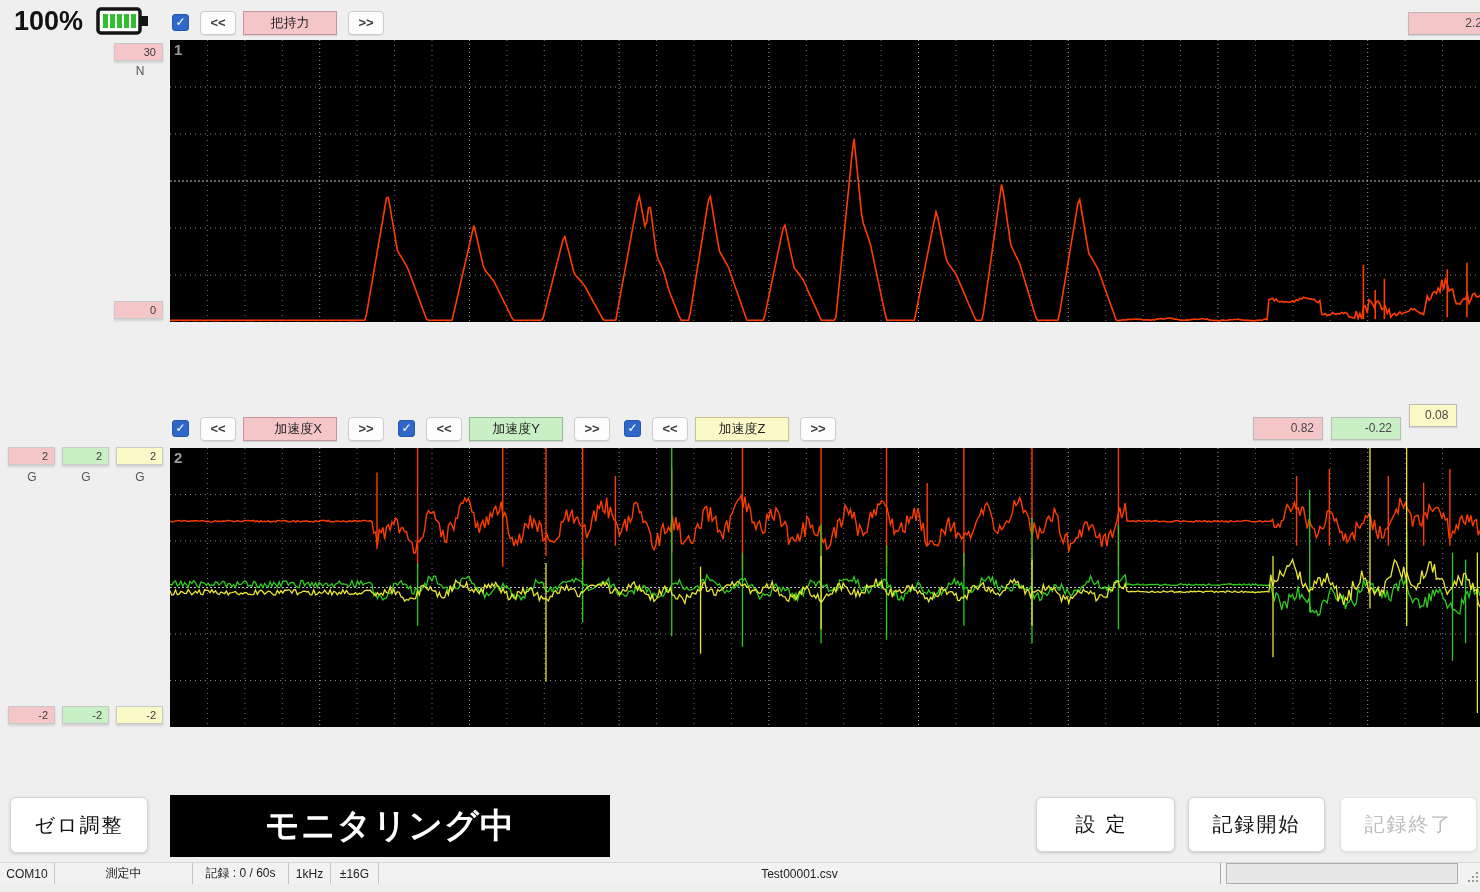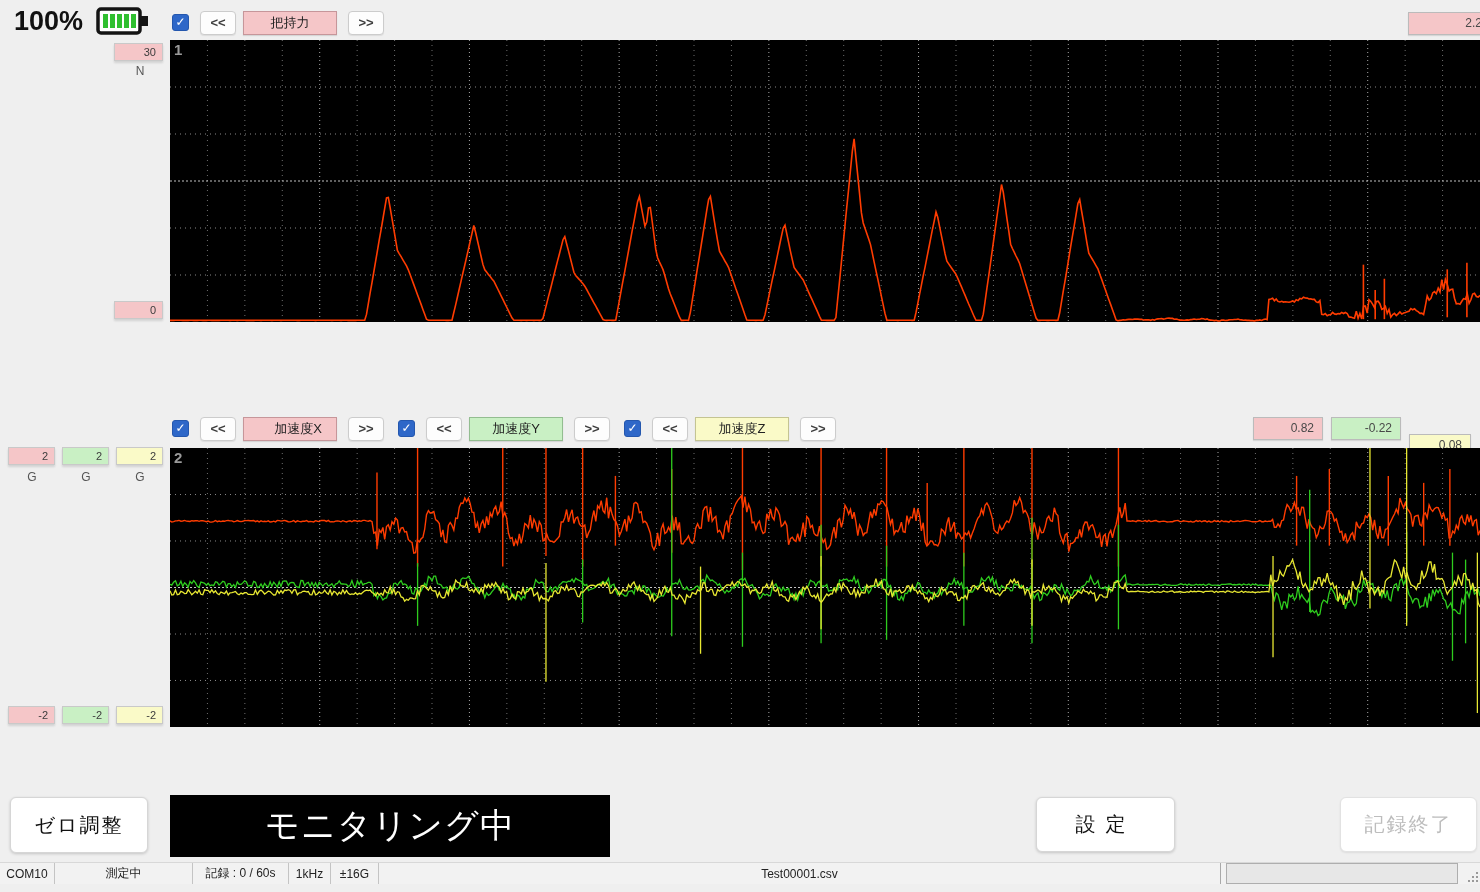--- a/index.html
+++ b/index.html
@@ -40,21 +40,21 @@
   .chart { background:#000; }
   .corner-num { color:#9a9a9a; font-size:15px; font-weight:bold; }
 
   
   .bigbtn { background:#fff; border:1px solid #d6d6d6; border-radius:6px;
     box-shadow:0 1px 3px rgba(0,0,0,.18); font-size:20px; color:#111;
     text-align:center; letter-spacing:2px; cursor:pointer;
     display:flex; align-items:center; justify-content:center; }
   .bigbtn.disabled { color:#bdbdbd; border-color:#e2e2e2; box-shadow:0 1px 2px rgba(0,0,0,.08); }
   .btn-settings { letter-spacing:10px; }
-  .banner { background:#000; color:#fff; font-size:34px; font-weight:normal;
+  .banner { background:#000; color:#fff; font-size:34px; font-weight:bold;
     display:flex; align-items:center; justify-content:center; letter-spacing:1px; }
 
   
   .statusbar { left:0; top:862px; width:1480px; height:22px; background:#f2f2f2;
     border-top:1px solid #d8d8d8; display:flex; align-items:stretch; font-size:12px; color:#222; }
   .scell { display:flex; align-items:center; justify-content:center;
     border-right:1px solid #c4c4c4; padding:0 6px; white-space:nowrap; }
   .fname { flex:1; display:flex; align-items:center; justify-content:center; }
   .pbarwrap { width:248px; display:flex; align-items:center; border-left:1px solid #a9a9a9; padding-left:5px; }
   .pbar { width:232px; height:21px; background:#e7e7e7; border:1px solid #aeaeae; }
@@ -147,21 +147,21 @@
   <div class="abs chanlabel bg-green" style="left:469px;top:417px;">加速度Y</div>
   <div class="abs navbtn" style="left:574px;top:417px;">&gt;&gt;</div>
 
   <div class="abs chk" style="left:624px;top:420px;">✓</div>
   <div class="abs navbtn" style="left:652px;top:417px;">&lt;&lt;</div>
   <div class="abs chanlabel bg-yellow" style="left:695px;top:417px;">加速度Z</div>
   <div class="abs navbtn" style="left:800px;top:417px;">&gt;&gt;</div>
 
   <div class="abs vbox bg-pink" style="left:1253px;top:417px;width:70px;">0.82</div>
   <div class="abs vbox bg-green" style="left:1331px;top:417px;width:70px;">-0.22</div>
-  <div class="abs vbox bg-yellow" style="left:1409px;top:434px;width:62px;padding-left:15px;">0.08</div>
+  <div class="abs vbox bg-yellow" style="left:1409px;top:404px;width:48px;padding-left:15px;">0.08</div>
 
   <div class="abs axbox bg-pink" style="left:8px;top:447px;width:47px;">2</div>
   <div class="abs axbox bg-green" style="left:62px;top:447px;width:47px;">2</div>
   <div class="abs axbox bg-yellow" style="left:116px;top:447px;width:47px;">2</div>
   <div class="abs axunit" style="left:24px;top:470px;width:16px;text-align:center;">G</div>
   <div class="abs axunit" style="left:78px;top:470px;width:16px;text-align:center;">G</div>
   <div class="abs axunit" style="left:132px;top:470px;width:16px;text-align:center;">G</div>
   <div class="abs axbox bg-pink" style="left:8px;top:706px;width:47px;">-2</div>
   <div class="abs axbox bg-green" style="left:62px;top:706px;width:47px;">-2</div>
   <div class="abs axbox bg-yellow" style="left:116px;top:706px;width:47px;">-2</div>
@@ -250,20 +250,21 @@
         <line x1="1199.96" y1="0" x2="1199.96" y2="160.42499999999998" stroke="#e8e832" stroke-width="1.3"></line>
         <line x1="1236.6399999999999" y1="0" x2="1236.6399999999999" y2="177.86249999999998" stroke="#e8e832" stroke-width="1.3"></line>
         <line x1="1307.38" y1="104.625" x2="1307.38" y2="265.05" stroke="#e8e832" stroke-width="1.3"></line>
       </svg>
     <span class="abs corner-num" style="left:4px;top:1px;">2</span>
   </div>
 
   <div class="abs bigbtn" style="left:10px;top:797px;width:138px;height:56px;">ゼロ調整</div>
   <div class="abs banner" style="left:170px;top:795px;width:440px;height:62px;">モニタリング中</div>
   <div class="abs bigbtn btn-settings" style="left:1036px;top:797px;width:139px;height:55px;">設定</div>
+  <div class="abs bigbtn" style="left:1188px;top:797px;width:137px;height:55px;">記録開始</div>
   <div class="abs bigbtn disabled" style="left:1340px;top:797px;width:137px;height:55px;" aria-disabled="true">記録終了</div>
 
   <div class="statusbar abs">
     <div class="scell" style="width:55px;">COM10</div>
     <div class="scell" style="width:138px;">測定中</div>
     <div class="scell" style="width:96px;">記録 : 0 / 60s</div>
     <div class="scell" style="width:42px;">1kHz</div>
     <div class="scell" style="width:48px;">±16G</div>
     <div class="fname">Test00001.csv</div>
     <div class="pbarwrap">

